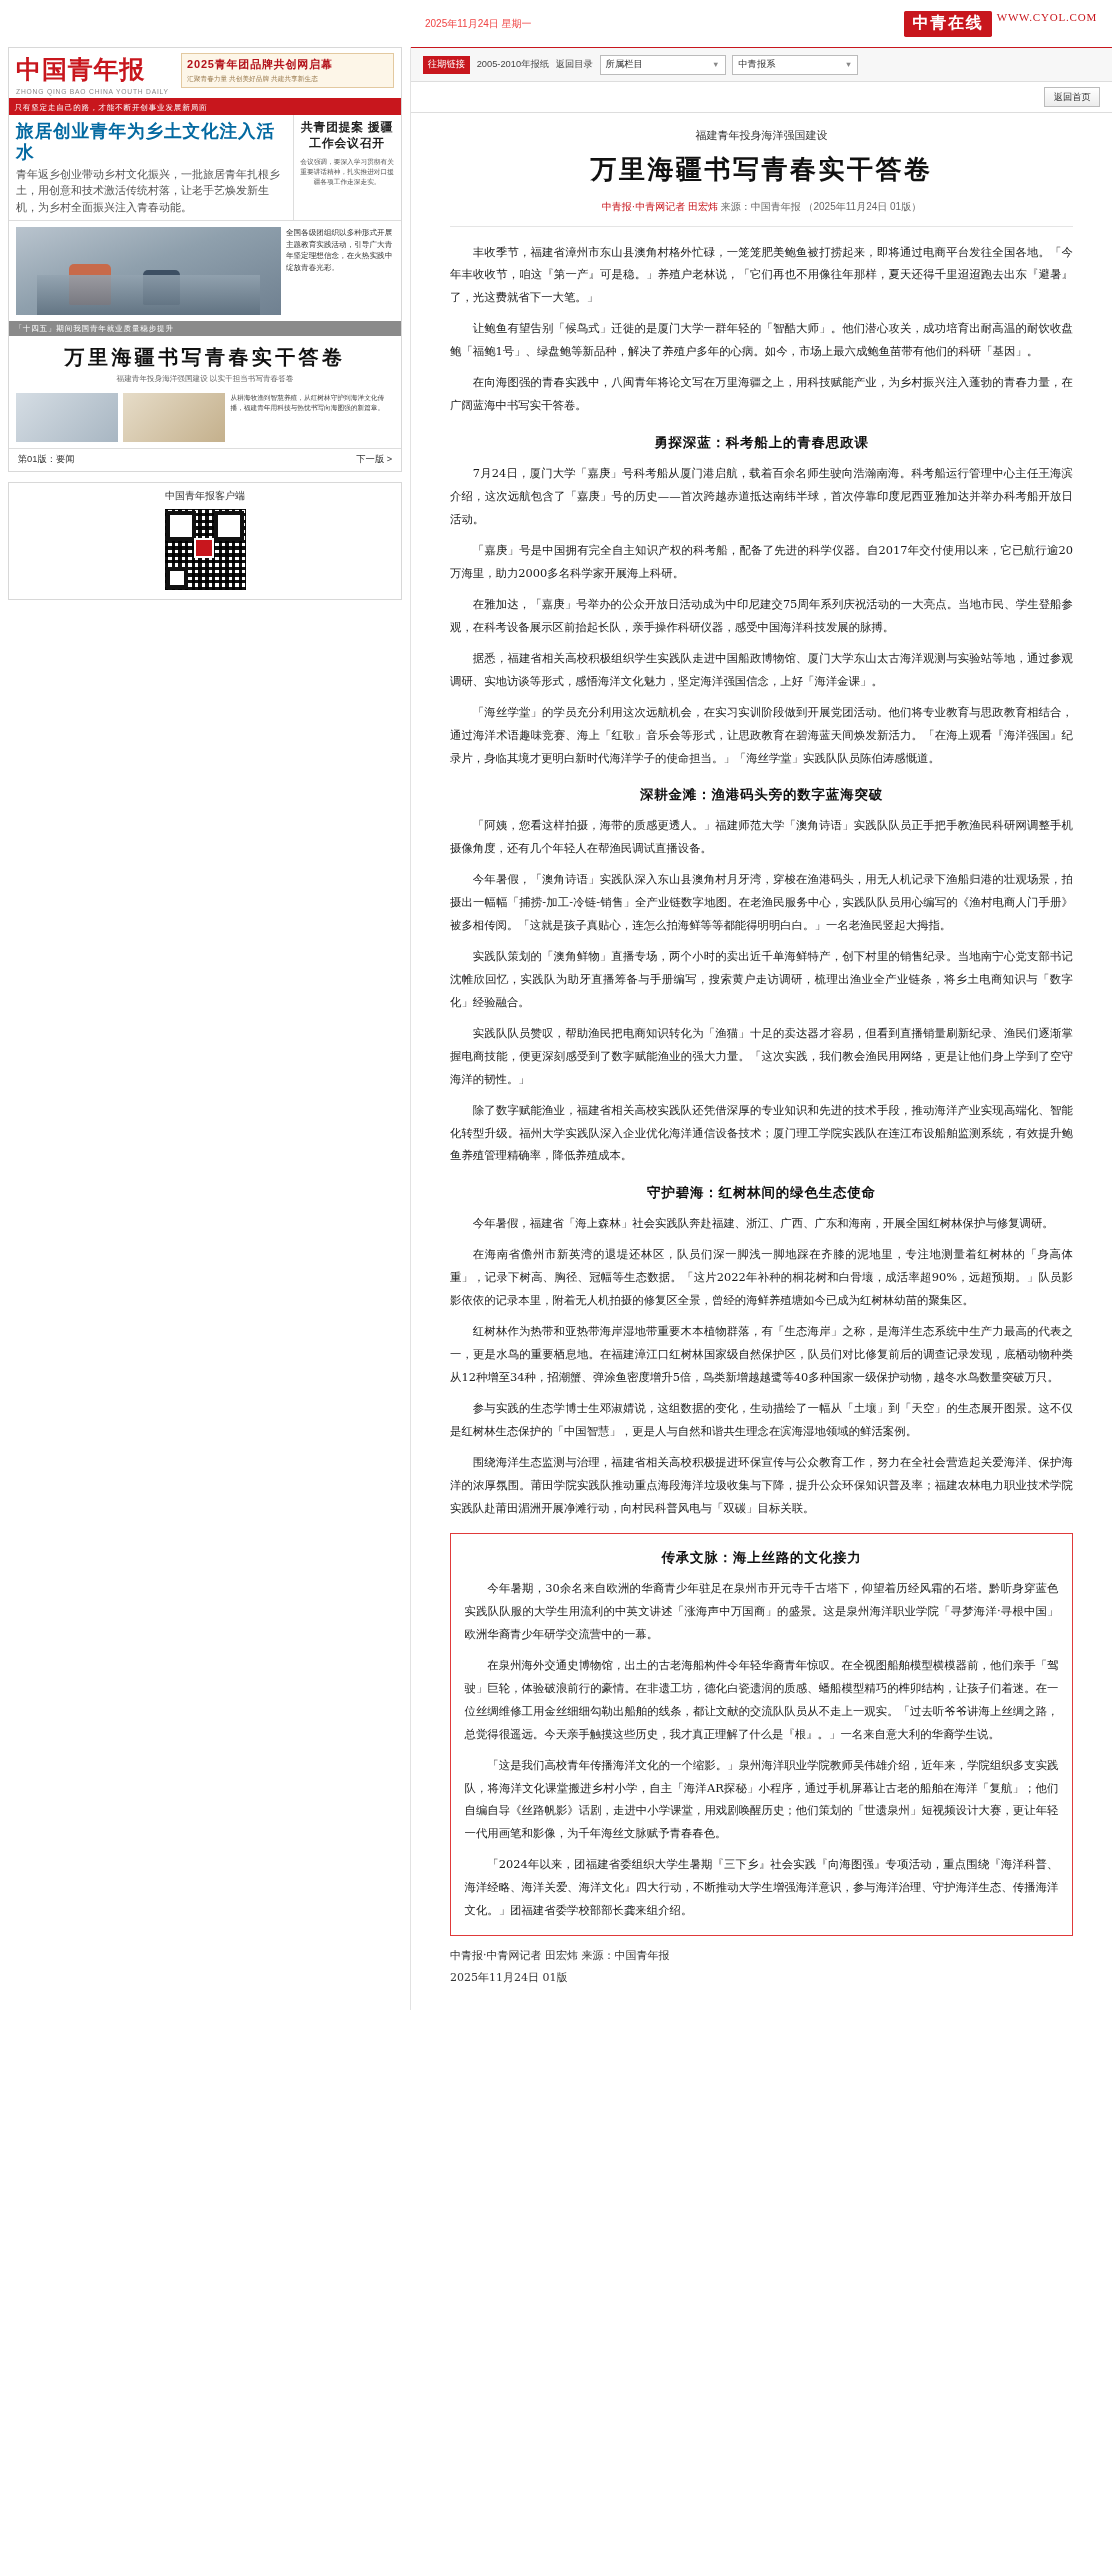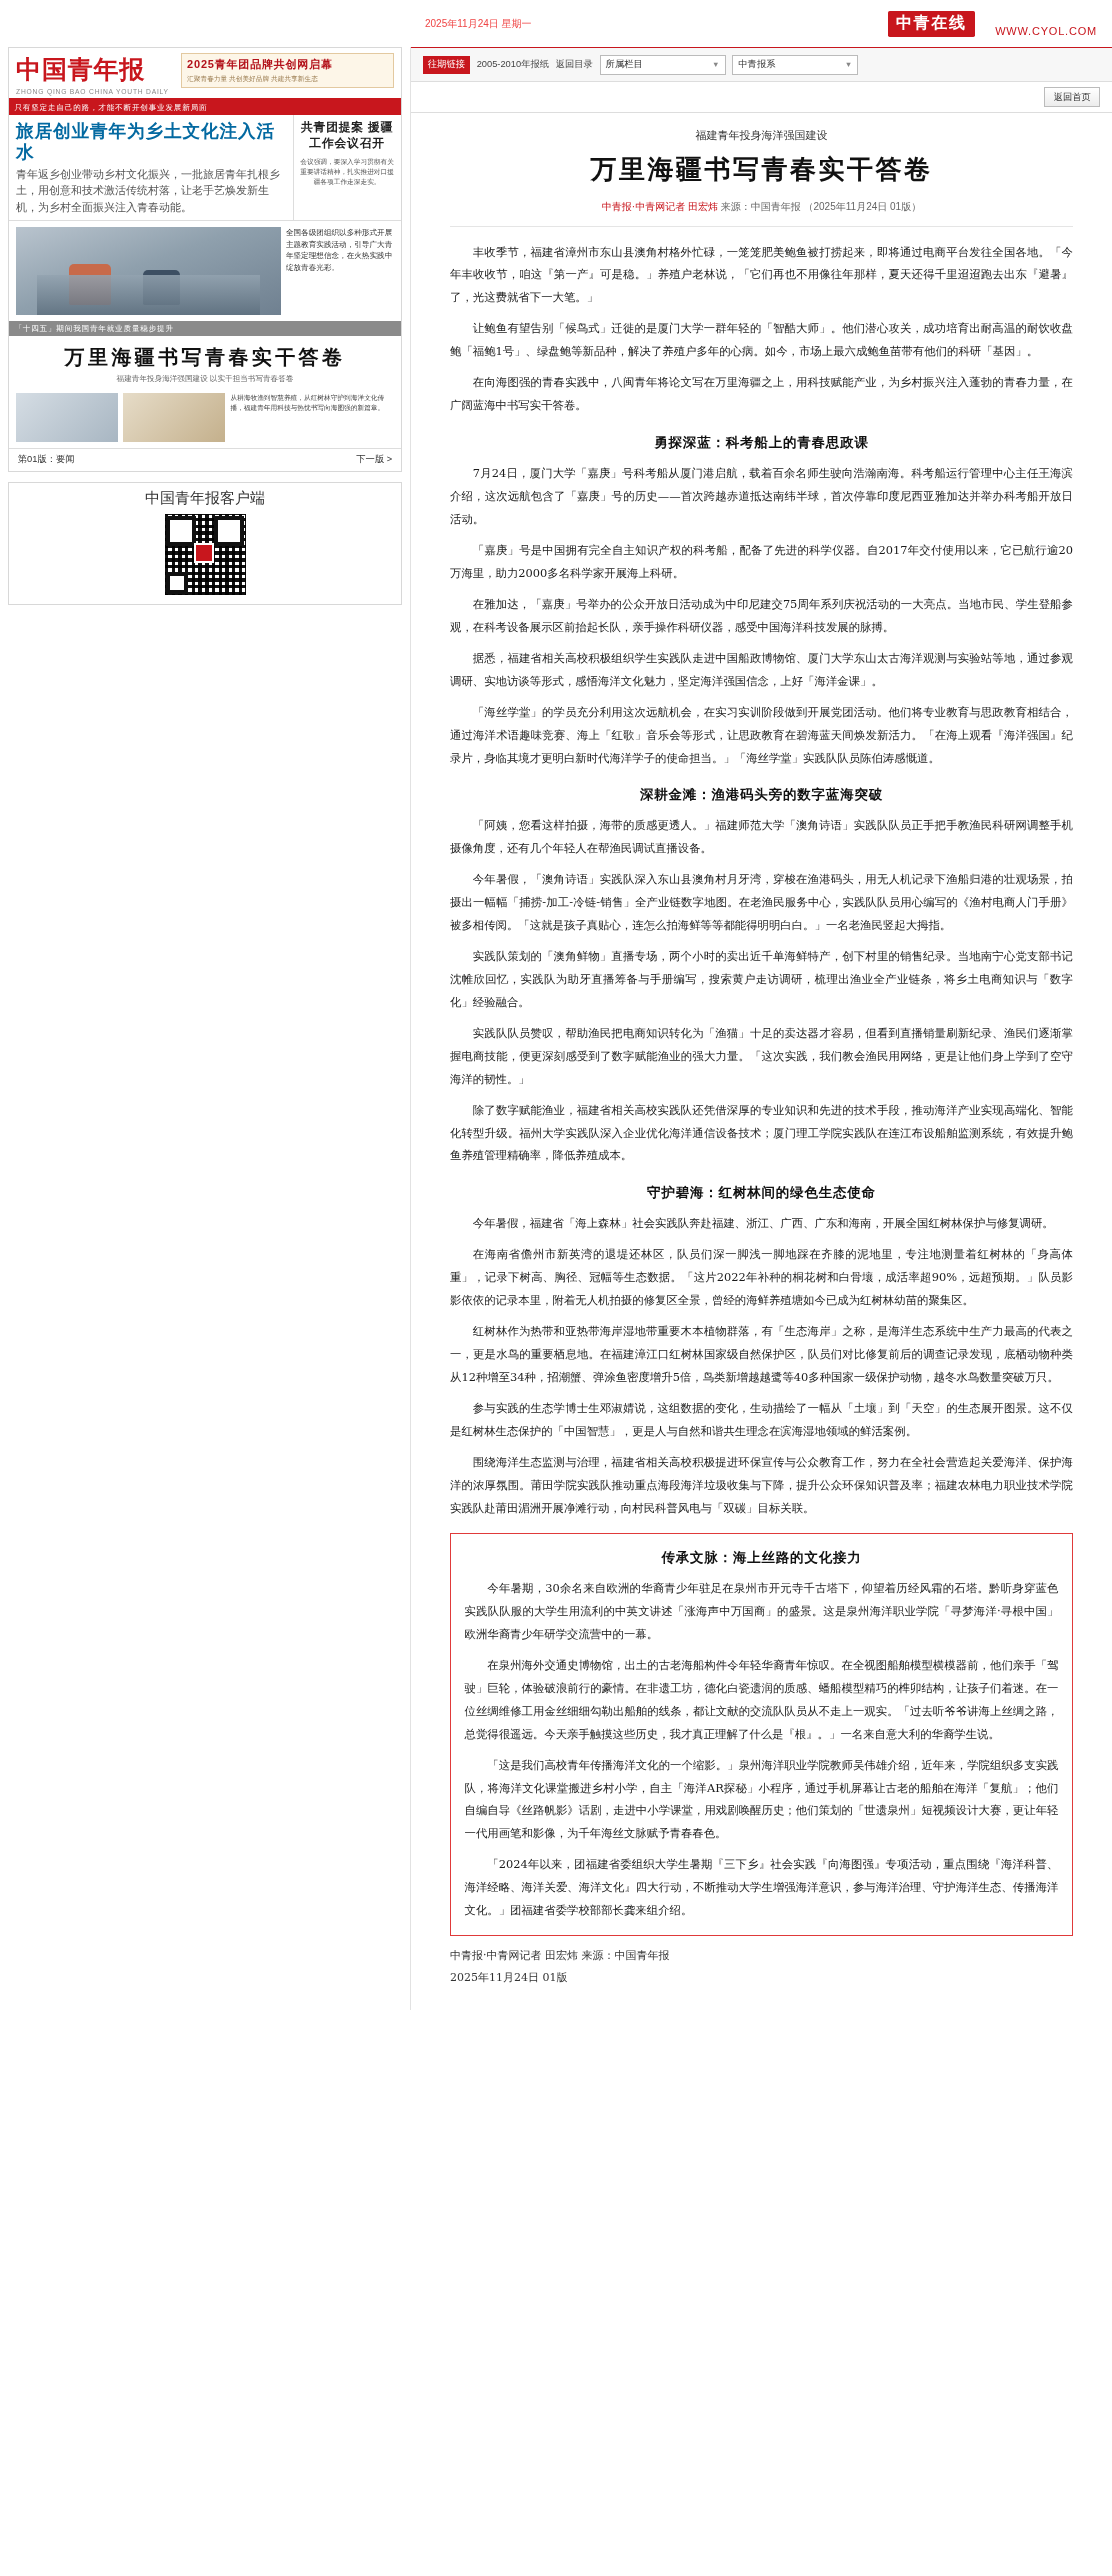--- a/index.html
+++ b/index.html
@@ -10,21 +10,21 @@
     font-family:"Liberation Sans", sans-serif;
     color:#222;
   }
   .page { width:1112px; position:relative; background:#fff; }
 
   
   .topbar { display:flex; width:1112px; height:47px; }
   .topbar-left { width:410px; background:#fff; }
   .topbar-right { flex:1; background:#fff; display:flex; align-items:center; padding:0 15px; }
   .date-text { font-size:10px; color:#ef4444; }
-  .cyol-logo { margin-left:auto; display:flex; align-items:flex-end; gap:20px; }
+  .cyol-logo { margin-left:auto; display:flex; align-items:flex-start; gap:5px;font-family:Liberation Serif, serif; }
   .cyol-red { background:#c8161d; color:#fff; font-size:16px; letter-spacing:1.7px; padding:2.5px 8.4px; border-radius:1.7px; font-weight:bold;}
   .cyol-url { font-size:11px; color:#c8161d; letter-spacing:0.8px; }
 
   
   .body-split { display:flex; width:1112px; }
 
   
   .left-panel { width:410px; background:#ffffff; padding:0 8.4px 11.8px 8.4px; }
   .paper-frame { border:0.8px solid #d8d8d8; background:#fff; }
   .masthead { display:flex; border-bottom:2.5px solid #c8161d; padding:5px 6.7px 3.4px 6.7px; align-items:flex-start; }
@@ -55,21 +55,21 @@
   .banner-sub { text-align:center; font-size:7.6px; color:#666; padding-bottom:5px;}
   .thumb-row { display:flex; gap:5px; padding:3.4px 6.7px 6.7px 6.7px; }
   .thumb { flex:1; height:49px; background:linear-gradient(135deg,#d5dde4,#a8b6c2); }
   .thumb.b { background:linear-gradient(135deg,#e6dcc8,#c4b08c); }
   .minitext { flex:1.6; font-size:6.7px; line-height:1.5; color:#444; }
 
   .paper-foot { display:flex; justify-content:space-between; font-size:9.3px; color:#333; padding:4.2px 8.4px; border-top:0.8px solid #ddd; }
 
   .qr-row { display:flex; gap:10px; margin-top:10px; }
   .qr-box { flex:1; border:0.8px solid #d8d8d8; text-align:center; padding:6.7px 5px 8.4px 5px; }
-  .qr-cap { font-size:15px; color:#333; margin-bottom:5.9px; }
+  .qr-cap { font-size:10px; color:#333; margin-bottom:5.9px; }
   .qr-img { width:81px; height:81px; margin:0 auto; background:
       repeating-linear-gradient(90deg,#111 0 3.4px,#fff 3.4px 6.7px),
       repeating-linear-gradient(0deg,#111 0 3.4px,transparent 3.4px 6.7px);
       background-blend-mode:multiply; position:relative;}
   .qr-img:before,.qr-img:after{content:"";position:absolute;width:22px;height:22px;border:4.2px solid #111;background:#fff;}
   .qr-img:before{left:1.7px;top:1.7px;}
   .qr-img:after{right:1.7px;top:1.7px;}
   .qr-dot{position:absolute;left:1.7px;bottom:1.7px;width:22px;height:22px;border:4.2px solid #111;background:#fff;}
   .qr-center{position:absolute;left:29px;top:29px;width:20px;height:20px;background:#c8161d;border:2.5px solid #fff;}
 

